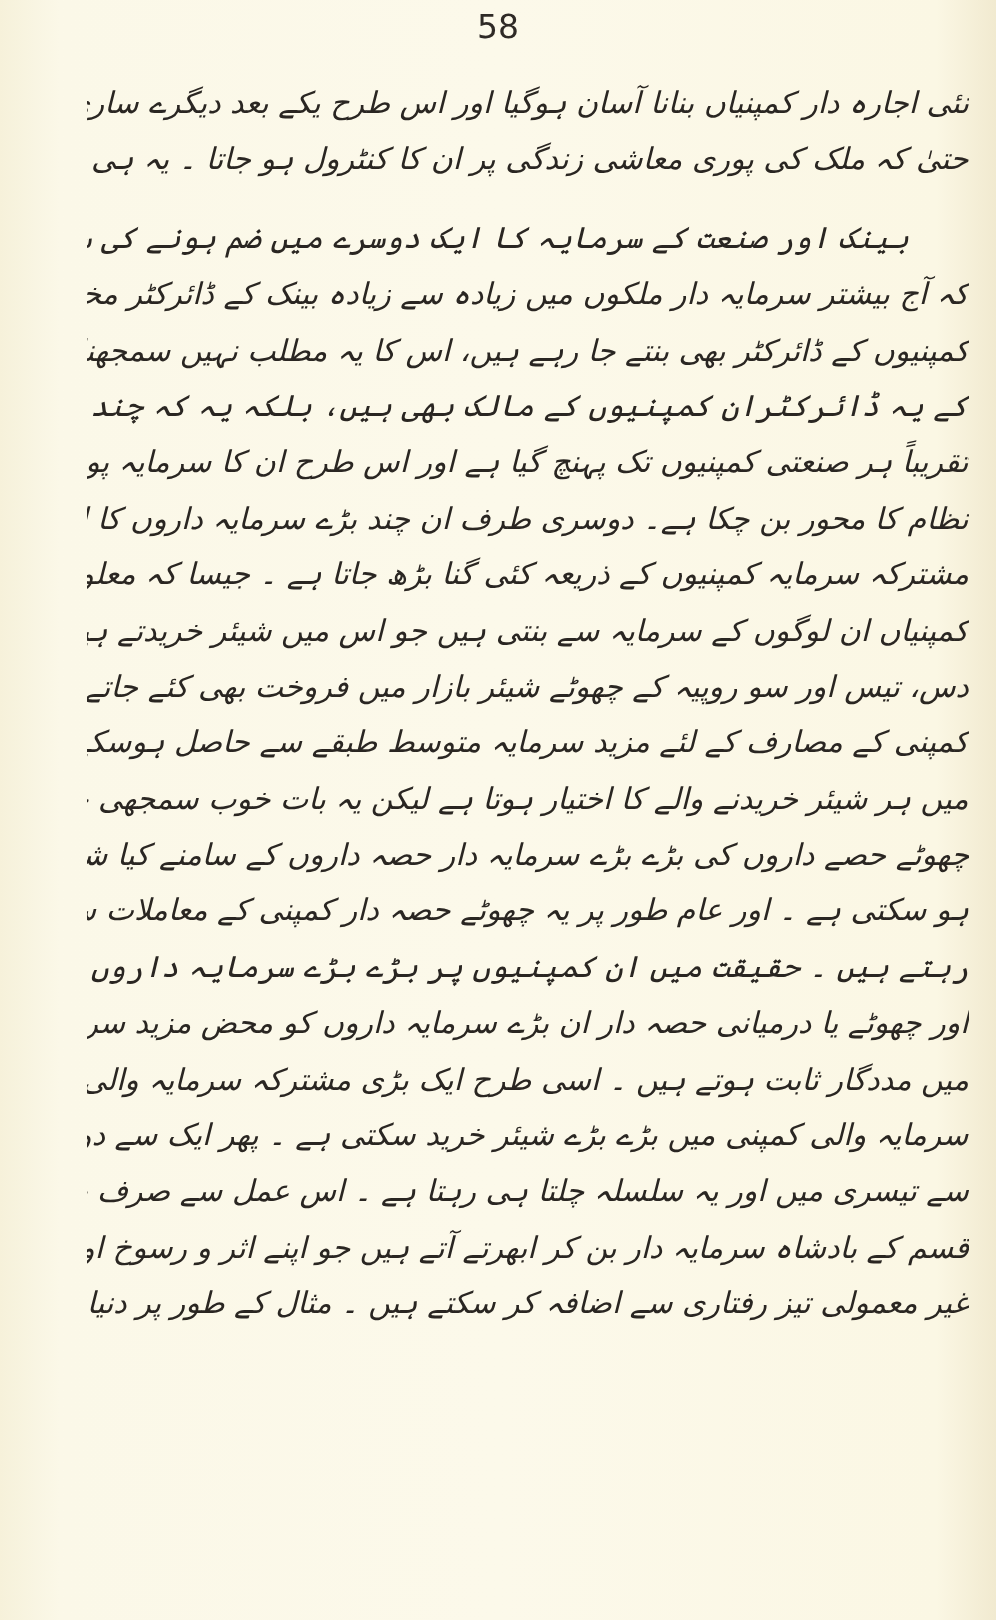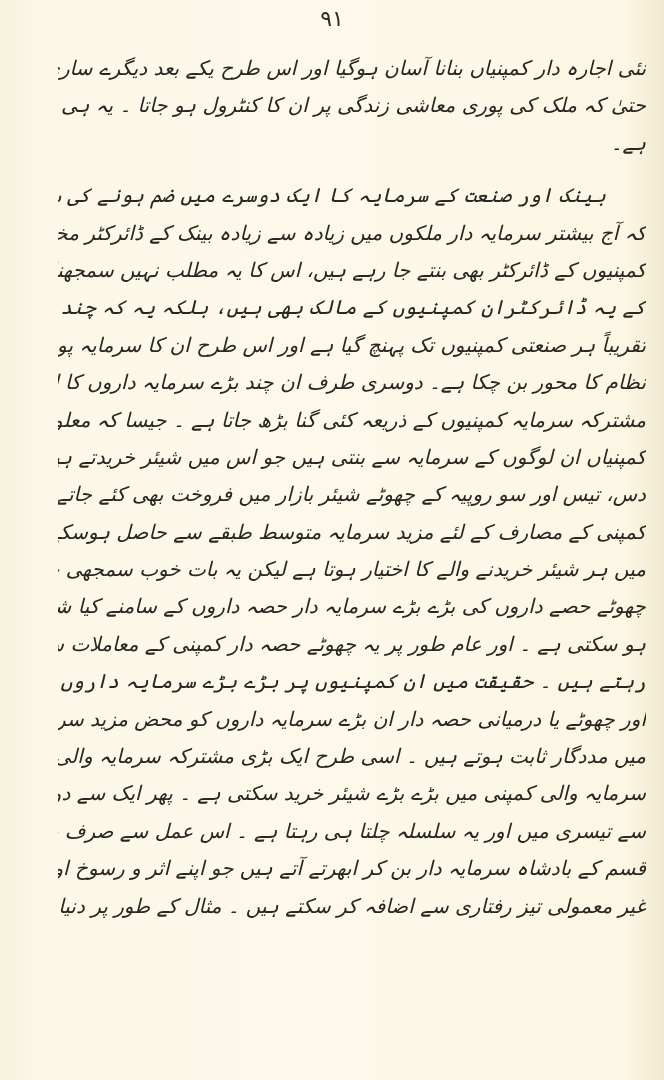--- a/index.html
+++ b/index.html
@@ -28,27 +28,26 @@
     overflow: hidden;
   }
   .line.short { text-align-last: right; }
   .line.indent { padding-right: 40px; }
   .para-gap { height: 15px; }
 </style>
 </head>
 <body>
 
 <div class="page">
-  <div class="page-number">۹۱</div>
+  <div class="page-number">58</div>
 
   <div class="text-block">
     <div>
       <div class="line">نئی اجارہ دار کمپنیاں بنانا آسان ہوگیا اور اس طرح یکے بعد دیگرے ساری صنعتیں</div>
       <div class="line">حتیٰ کہ ملک کی پوری معاشی زندگی پر ان کا کنٹرول ہو جاتا ۔ یہ ہی ایک قسم کی نئی بادشاہت</div>
-      <div class="line short">ہے۔</div>
     </div>
     <div class="para-gap"></div>
     <div>
       <div class="line indent">بینک اور صنعت کے سرمایہ کا ایک دوسرے میں ضم ہونے کی سب سے اچھی مثال یہ ہے</div>
       <div class="line">کہ آج بیشتر سرمایہ دار ملکوں میں زیادہ سے زیادہ بینک کے ڈائرکٹر مختلف بڑی بڑی</div>
       <div class="line">کمپنیوں کے ڈائرکٹر بھی بنتے جا رہے ہیں، اس کا یہ مطلب نہیں سمجھنا چاہیئے کہ بینک</div>
       <div class="line">کے یہ ڈائرکٹران کمپنیوں کے مالک بھی ہیں، بلکہ یہ کہ چند بڑے سرمایہ داروں کا ہاتھ</div>
       <div class="line">تقریباً ہر صنعتی کمپنیوں تک پہنچ گیا ہے اور اس طرح ان کا سرمایہ پورے سرمایہ دارانہ</div>
       <div class="line">نظام کا محور بن چکا ہے۔ دوسری طرف ان چند بڑے سرمایہ داروں کا اثر و رسوخ</div>
       <div class="line">مشترکہ سرمایہ کمپنیوں کے ذریعہ کئی گنا بڑھ جاتا ہے ۔ جیسا کہ معلوم ہے مشترکہ سرمایہ</div>

